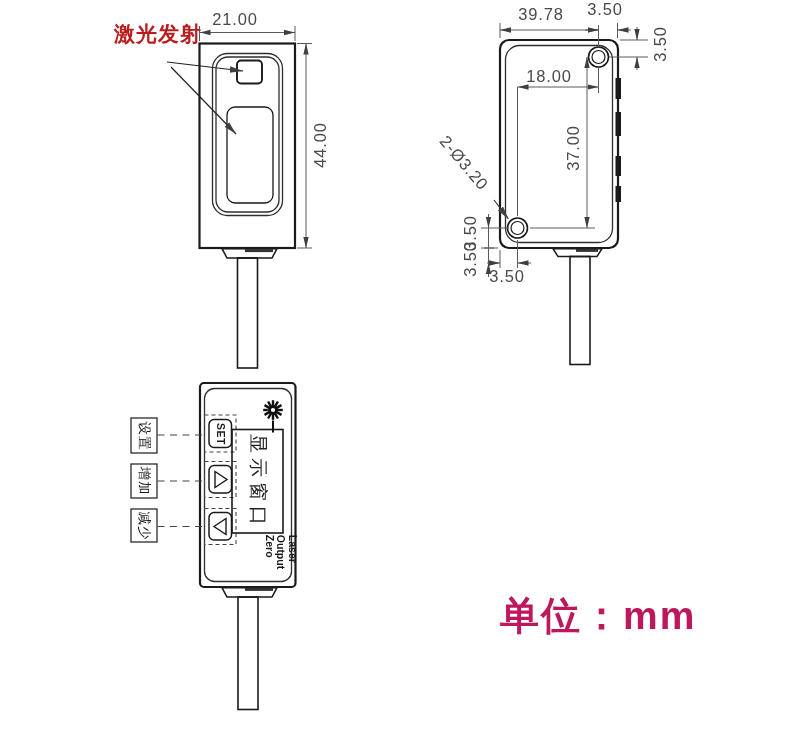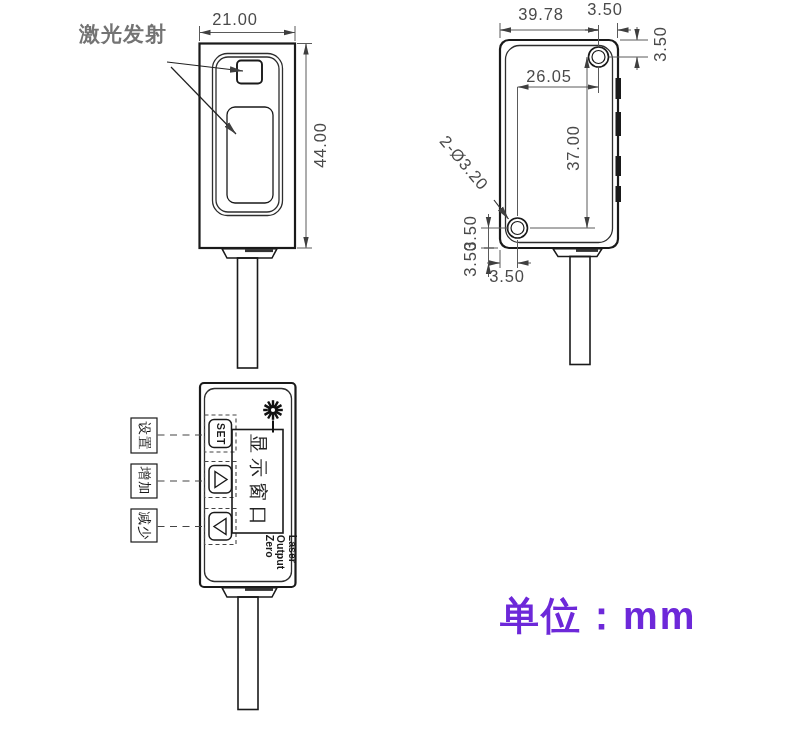--- a/index.html
+++ b/index.html
@@ -3,28 +3,28 @@
 <meta charset="utf-8">
 <style>
   html,body{margin:0;padding:0;background:#fff;}
   #canvas{position:relative;width:791px;height:741px;background:#fff;overflow:hidden;
           font-family:"Liberation Sans",sans-serif;}
   #art{position:absolute;left:0;top:0;}
   .txt{position:absolute;white-space:nowrap;}
   .dim{font-size:16.5px;color:#4a4a4a;letter-spacing:.8px;transform:translate(-50%,-50%);}
   .dim.v{transform:translate(-50%,-50%) rotate(-90deg);}
   .dim.diag{transform:translate(-50%,-50%) rotate(50deg);}
-  .callout{font-size:21px;font-weight:600;color:#737373;letter-spacing:1px;}
+  .callout{font-size:21px;font-weight:600;color:#b91c1c;letter-spacing:1px;margin-left:35px;}
   .rot90{transform:translate(-50%,-50%) rotate(90deg);}
   .boxlabel{font-size:13.5px;color:#1a1a1a;letter-spacing:1px;}
   .setlabel{font-size:10.5px;font-weight:700;color:#1a1a1a;letter-spacing:.5px;}
   .displabel{font-size:19px;color:#222;letter-spacing:5px;}
   .indicator{font-size:10.5px;font-weight:700;color:#1a1a1a;line-height:11.5px;text-align:left;}
   .indicator span{display:block;}
-  .unit{font-size:39px;font-weight:700;color:#6d28d9;letter-spacing:2px;}
+  .unit{font-size:39px;font-weight:700;color:#be185d;letter-spacing:2px;}
 </style>
 </head>
 <body>
 
 <div id="canvas">
 
 <svg id="art" width="791" height="741" viewBox="0 0 791 741">
   <defs>
     <marker id="aR" orient="auto" markerWidth="12" markerHeight="7" refX="11" refY="3.5">
       <path d="M0,0.8 L11,3.5 L0,6.2 Z" fill="#3f3f3f"></path>
@@ -163,21 +163,21 @@
   </g>
 </svg>
 
   <div class="txt callout" style="left:79px;top:20px">激光发射</div>
   <div class="txt dim" style="left:235px;top:19px">21.00</div>
   <div class="txt dim v" style="left:320px;top:145px">44.00</div>
 
   <div class="txt dim" style="left:541px;top:14px">39.78</div>
   <div class="txt dim" style="left:605px;top:9px">3.50</div>
   <div class="txt dim v" style="left:660px;top:44px">3.50</div>
-  <div class="txt dim" style="left:549px;top:76px">26.05</div>
+  <div class="txt dim" style="left:549px;top:76px">18.00</div>
   <div class="txt dim v" style="left:573px;top:148px">37.00</div>
   <div class="txt dim diag" style="left:464px;top:163px">2-Ø3.20</div>
   <div class="txt dim v" style="left:470px;top:233px">3.50</div>
   <div class="txt dim v" style="left:470px;top:259px">3.50</div>
   <div class="txt dim" style="left:507px;top:276px">3.50</div>
 
   <div class="txt setlabel rot90" style="left:220.5px;top:433.5px">SET</div>
   <div class="txt boxlabel rot90" style="left:144px;top:435.5px">设置</div>
   <div class="txt boxlabel rot90" style="left:144px;top:481px">增加</div>
   <div class="txt boxlabel rot90" style="left:144px;top:525.5px">减少</div>

